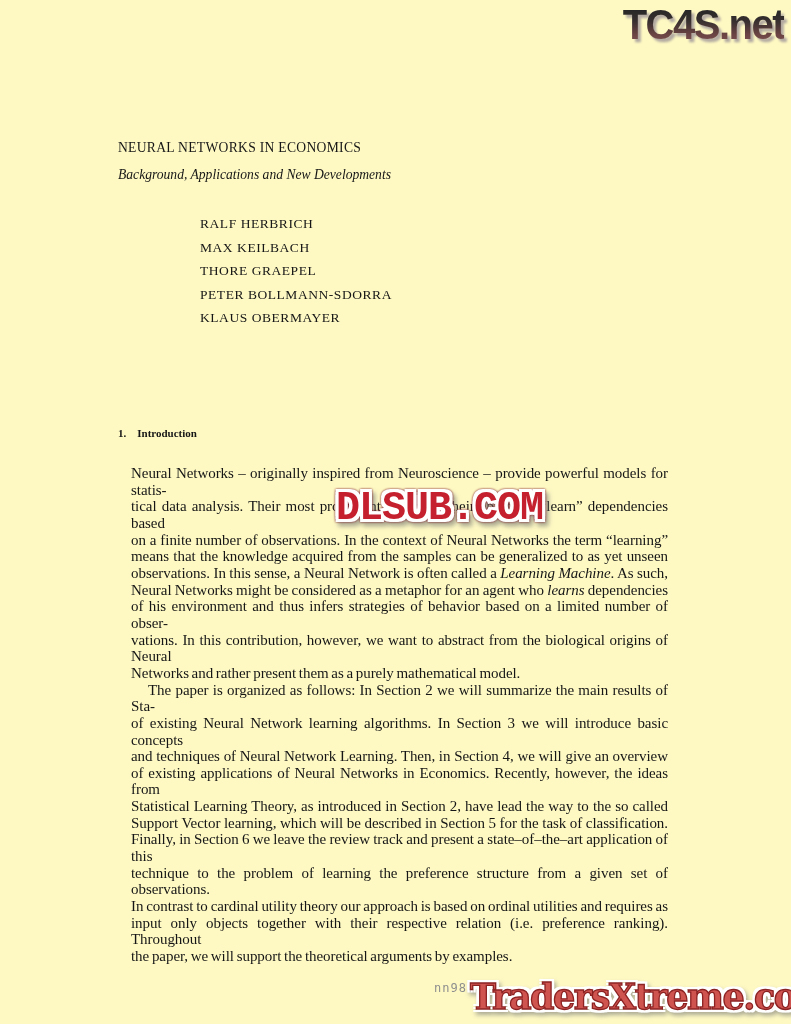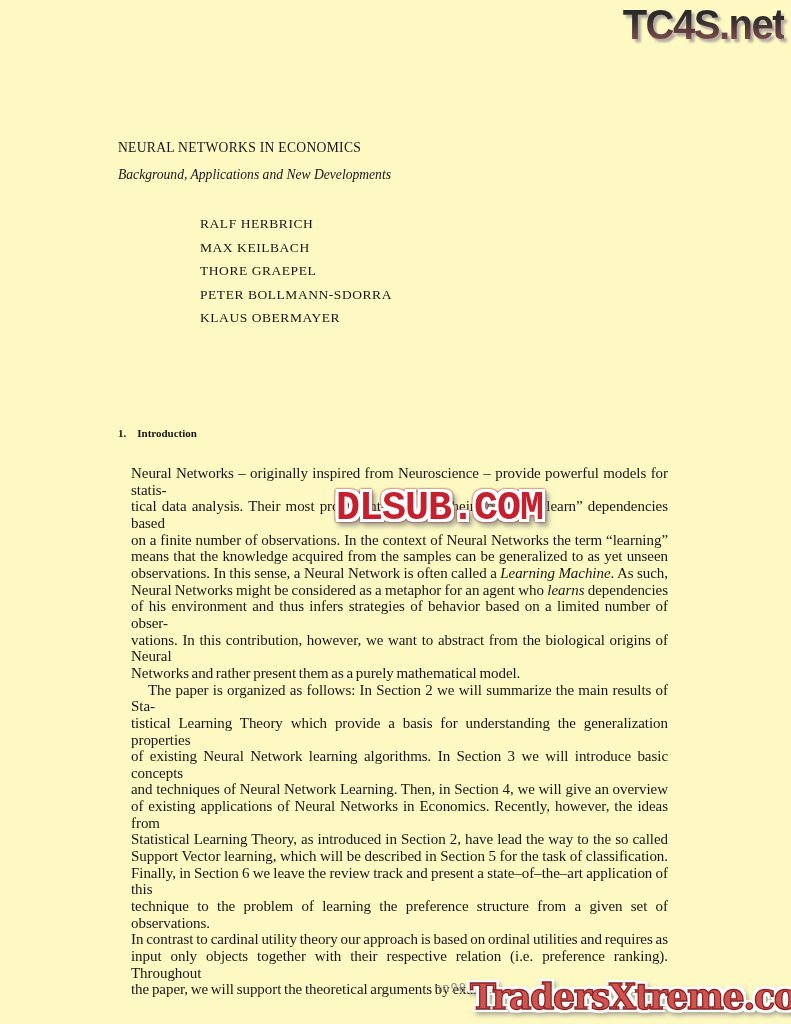--- a/index.html
+++ b/index.html
@@ -100,21 +100,20 @@
       <div class="jline">Neural Networks – originally inspired from Neuroscience – provide powerful models for statis-</div>
       <div class="jline">tical data analysis. Their most prominent feature is their ability to “learn” dependencies based</div>
       <div class="jline">on a finite number of observations. In the context of Neural Networks the term “learning”</div>
       <div class="jline">means that the knowledge acquired from the samples can be generalized to as yet unseen</div>
       <div class="jline">observations. In this sense, a Neural Network is often called a <i>Learning Machine</i>. As such,</div>
       <div class="jline">Neural Networks might be considered as a metaphor for an agent who <i>learns</i> dependencies</div>
       <div class="jline">of his environment and thus infers strategies of behavior based on a limited number of obser-</div>
       <div class="jline">vations. In this contribution, however, we want to abstract from the biological origins of Neural</div>
       <div class="jline lastline">Networks and rather present them as a purely mathematical model.</div>
       <div class="jline indented">The paper is organized as follows: In Section 2 we will summarize the main results of Sta-</div>
-      <div class="jline">tistical Learning Theory which provide a basis for understanding the generalization properties</div>
       <div class="jline">of existing Neural Network learning algorithms. In Section 3 we will introduce basic concepts</div>
       <div class="jline">and techniques of Neural Network Learning. Then, in Section 4, we will give an overview</div>
       <div class="jline">of existing applications of Neural Networks in Economics. Recently, however, the ideas from</div>
       <div class="jline">Statistical Learning Theory, as introduced in Section 2, have lead the way to the so called</div>
       <div class="jline">Support Vector learning, which will be described in Section 5 for the task of classification.</div>
       <div class="jline">Finally, in Section 6 we leave the review track and present a state–of–the–art application of this</div>
       <div class="jline">technique to the problem of learning the preference structure from a given set of observations.</div>
       <div class="jline">In contrast to cardinal utility theory our approach is based on ordinal utilities and requires as</div>
       <div class="jline">input only objects together with their respective relation (i.e. preference ranking). Throughout</div>
       <div class="jline lastline">the paper, we will support the theoretical arguments by examples.</div>

